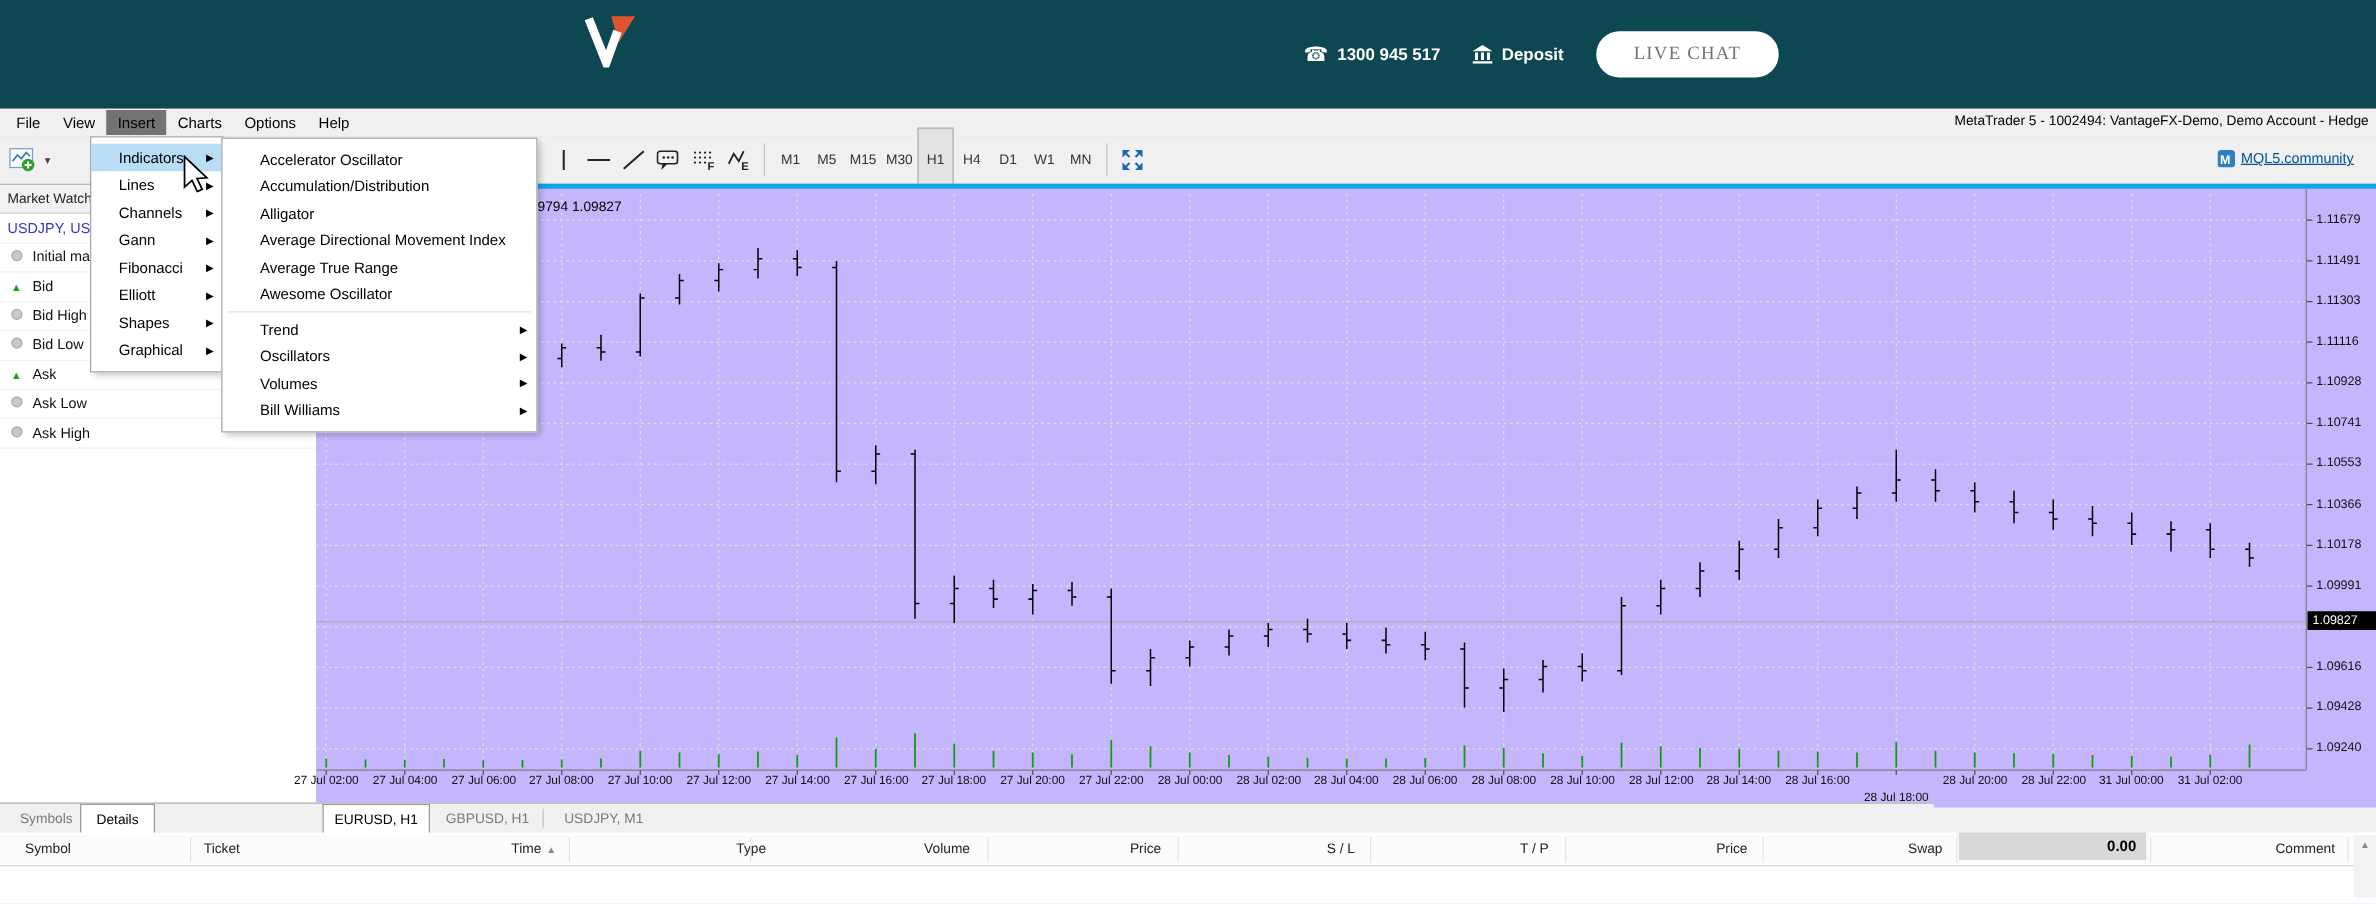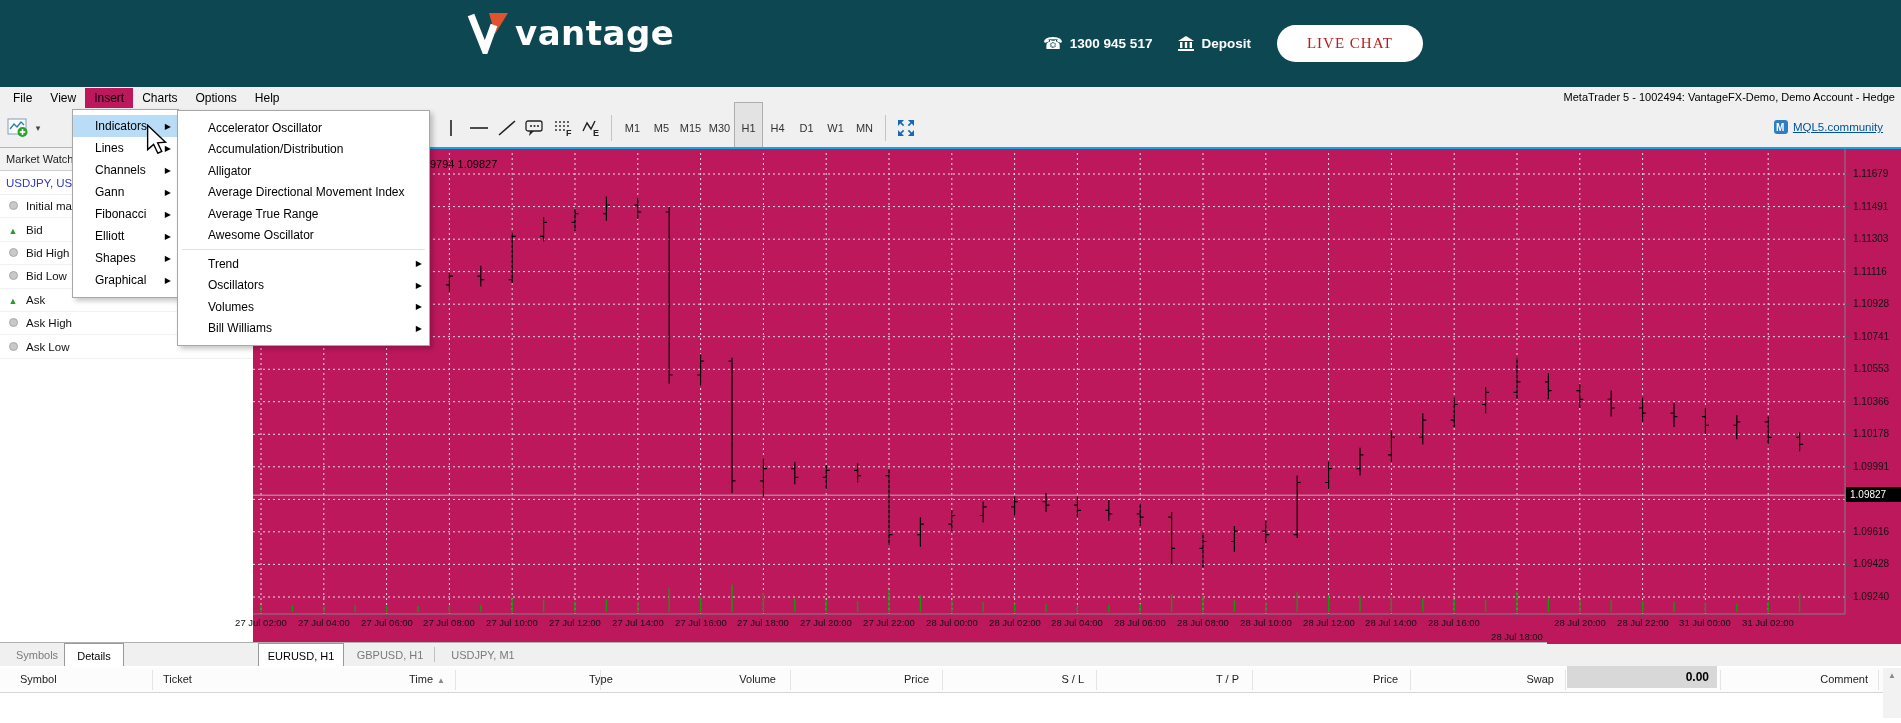--- a/index.html
+++ b/index.html
@@ -8,29 +8,29 @@
   #app{position:absolute;inset:0;}
 
   
   #banner{position:absolute;left:0;top:0;width:1901px;height:87px;background:#0d4852;}
   #logo{position:absolute;left:465px;top:12px;display:flex;align-items:center;gap:6px;}
   #brand-text{color:#fff;font-size:34px;font-weight:bold;letter-spacing:.5px;font-family:"DejaVu Sans",sans-serif;}
   #banner-right{position:absolute;right:478px;top:0;height:87px;display:flex;align-items:center;gap:26px;}
   .b-item{display:flex;align-items:center;gap:7px;color:#fff;font-size:13.5px;font-weight:bold;}
   .pill{height:37px;border-radius:19px;border:none;padding:0 30px;font-family:"Liberation Serif",serif;
         font-size:15px;letter-spacing:1px;cursor:pointer;}
-  #live-chat{background:#fff;color:#b91c1c;}
+  #live-chat{background:#fff;color:#737373;}
   #live-account{background:#e0532f;color:#fff;}
 
   
   #menubar{position:absolute;left:0;top:87px;width:1901px;height:22px;background:#f0f0f0;
            border-bottom:1px solid #d9d9d9;display:flex;align-items:center;}
   #menu-items{display:flex;margin-left:4px;}
   .menu-item{font-size:12px;color:#000;padding:3px 9px;cursor:default;}
-  .menu-item.active{background:#be185d;}
+  .menu-item.active{background:#737373;}
   #win-title{position:absolute;right:6px;top:4px;font-size:11px;color:#000;}
 
   
   #toolbar{position:absolute;left:0;top:109px;width:1901px;height:38px;background:#f0f0f0;
            border-bottom:1px solid #c9c9c9;}
   .tbtn{position:absolute;top:7px;width:24px;height:24px;display:flex;align-items:center;justify-content:center;}
   #tb-caret{left:32px;font-size:9px;color:#444;width:12px;}
   #tb-lines{position:absolute;left:437px;top:0;height:38px;display:flex;align-items:center;}
   .ic{width:28px;height:24px;display:flex;align-items:center;justify-content:center;color:#222;}
   .tsep{width:1px;height:26px;background:#c4c4c4;margin:0 6px;}
@@ -48,22 +48,22 @@
   #mw-symbol{height:23px;display:flex;align-items:center;padding-left:6px;font-size:11.5px;
              color:#3434cf;border-bottom:1px solid #efefef;}
   .mw-row{height:22.4px;display:flex;align-items:center;font-size:11.5px;color:#111;
           border-bottom:1px solid #f1f1f1;}
   .mw-ic{width:26px;text-align:center;}
   .mw-dot{display:inline-block;width:7px;height:7px;border-radius:50%;background:#c9c9c9;
           border:1px solid #a8a8a8;}
   .mw-up{color:#1ea11e;font-size:9px;}
 
   
-  #chart{position:absolute;left:253px;top:147px;width:1648px;height:495px;background:#be185d;
-         border-top:2px solid #0ea5e9;text-align:right;}
+  #chart{position:absolute;left:253px;top:147px;width:1648px;height:495px;background:#c4b5fd;
+         border-top:4px solid #0ea5e9;text-align:right;}
   #plot{position:absolute;left:0;top:0;}
   #chart-header{position:absolute;left:177px;top:9px;font-size:11px;color:#000;}
   .ptick{position:absolute;left:1600px;font-size:10px;color:#111;}
   #price-tag{position:absolute;left:1593px;width:57px;height:15px;background:#000;color:#fff;
              font-size:10px;display:flex;align-items:center;padding-left:4px;}
   .ttick{position:absolute;font-size:9.5px;color:#111;transform:translateX(-50%);top:468px;white-space:nowrap;}
 
   
   #bottom-tabs{position:absolute;left:0;top:642px;width:1547px;height:24px;background:#f0f0f0;
                border-top:1px solid #b0b0b0;}
@@ -107,21 +107,20 @@
 <body>
 
 <div id="app">
 
   <header id="banner">
     <div id="logo">
       <svg width="44" height="42" viewBox="0 0 44 42">
         <polygon points="24,1 43,1 30,22" fill="#e0532f"></polygon>
         <polyline points="6,3 20,38 29,13" fill="none" stroke="#ffffff" stroke-width="7"></polyline>
       </svg>
-      <span id="brand-text">vantage</span>
     </div>
     <div id="banner-right">
       <div class="b-item">
         <span style="font-family:'DejaVu Sans',sans-serif;font-size:16px;">☎</span>
         <span>1300 945 517</span>
       </div>
       <div class="b-item">
         <svg width="16" height="15" viewBox="0 0 16 15">
           <polygon points="8,0 16,5 0,5" fill="#fff"></polygon>
           <rect x="2" y="6" width="2.4" height="6" fill="#fff"></rect>
@@ -259,25 +258,25 @@
         <div class="mw-row">
           <span class="mw-ic"><span class="mw-dot"></span></span>
           <span>Bid Low</span>
         </div>
         <div class="mw-row">
           <span class="mw-ic"><span class="mw-up">▲</span></span>
           <span>Ask</span>
         </div>
         <div class="mw-row">
           <span class="mw-ic"><span class="mw-dot"></span></span>
+          <span>Ask Low</span>
+        </div>
+        <div class="mw-row">
+          <span class="mw-ic"><span class="mw-dot"></span></span>
           <span>Ask High</span>
-        </div>
-        <div class="mw-row">
-          <span class="mw-ic"><span class="mw-dot"></span></span>
-          <span>Ask Low</span>
         </div>
       </div>
   </aside>
 
   <section id="chart">
     <svg id="plot" width="1648" height="495" viewBox="0 0 1648 495">
         <line x1="8.0" y1="4" x2="8.0" y2="465" stroke="#e0e0e0" stroke-dasharray="2,3"></line>
         <line x1="70.8" y1="4" x2="70.8" y2="465" stroke="#e0e0e0" stroke-dasharray="2,3"></line>
         <line x1="133.6" y1="4" x2="133.6" y2="465" stroke="#e0e0e0" stroke-dasharray="2,3"></line>
         <line x1="196.4" y1="4" x2="196.4" y2="465" stroke="#e0e0e0" stroke-dasharray="2,3"></line>

